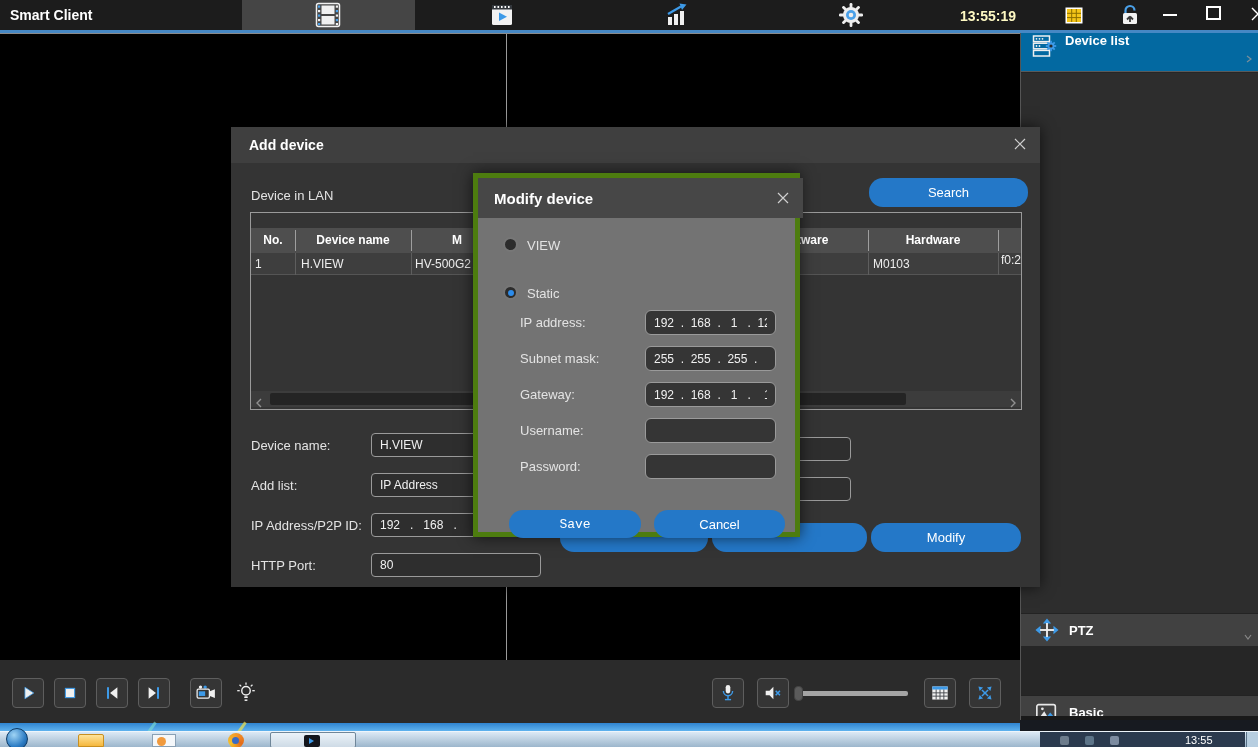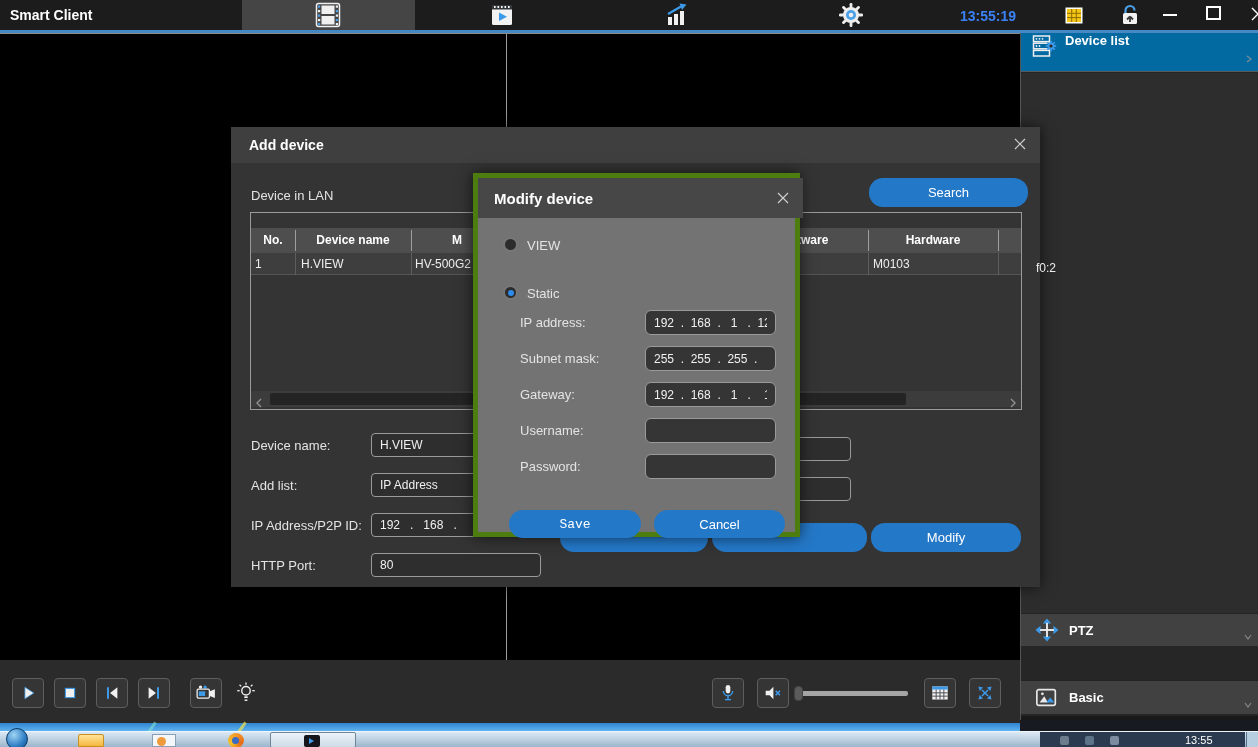--- a/index.html
+++ b/index.html
@@ -99,21 +99,21 @@
             <rect x="11.6" y="1" width="2.8" height="24" rx="1.2"></rect>
             <rect x="11.6" y="1" width="2.8" height="24" rx="1.2" transform="rotate(45 13 13)"></rect>
             <rect x="11.6" y="1" width="2.8" height="24" rx="1.2" transform="rotate(90 13 13)"></rect>
             <rect x="11.6" y="1" width="2.8" height="24" rx="1.2" transform="rotate(135 13 13)"></rect>
             <circle cx="13" cy="13" r="8"></circle>
           </g>
           <circle cx="13" cy="13" r="5" fill="#4aa0e8"></circle>
           <circle cx="13" cy="13" r="2.3" fill="#ededed"></circle>
         </svg>
     </span>
-    <div class="abs bold" style="left:960px;top:8px;font-size:14px;color:#3b82f6;text-align:right;">13:55:19</div>
+    <div class="abs bold" style="left:960px;top:8px;font-size:14px;color:#fef9c3;text-align:right;">13:55:19</div>
     <span class="abs" style="left:1062px;top:3px;">
       <svg width="24" height="24" viewBox="0 0 24 24">
           <rect x="3.5" y="4.5" width="17" height="16" fill="#fff"></rect>
           <rect x="5" y="6" width="14" height="13" fill="#f5c518"></rect>
           <g stroke="#8a6d00" stroke-width="1">
             <line x1="5" y1="10.3" x2="19" y2="10.3"></line>
             <line x1="5" y1="14.6" x2="19" y2="14.6"></line>
             <line x1="9.7" y1="6" x2="9.7" y2="19"></line>
             <line x1="14.3" y1="6" x2="14.3" y2="19"></line>
           </g>
@@ -197,21 +197,21 @@
             </g>
           </svg>
       </span>
       <span class="bold" style="margin-left:10px;font-size:13px;color:#fff;">PTZ</span>
       <span class="abs chev" style="left:223px;top:13px;">
         <svg width="8" height="8" viewBox="0 0 8 8">
             <path d="M1 2 L4 6 L7 2" stroke="#999" fill="none" stroke-width="1.2"></path>
           </svg>
       </span>
     </div>
-    <div class="abs panel" style="top:647px;height:34px;">
+    <div class="abs panel" style="top:662px;height:34px;">
       <span style="margin-left:14px;display:flex;">
         <svg width="24" height="24" viewBox="0 0 26 26">
             <rect x="2" y="4" width="20" height="17" rx="2" fill="none" stroke="#e8e8e8" stroke-width="1.8"></rect>
             <polygon points="5,18 10,11 14,18" fill="#e8e8e8"></polygon>
             <polygon points="12,18 16.5,12.5 21,18" fill="#3d9ae8"></polygon>
             <circle cx="8" cy="8.5" r="1.5" fill="#e8e8e8"></circle>
           </svg>
       </span>
       <span class="bold" style="margin-left:10px;font-size:13px;color:#fff;">Basic</span>
       <span class="abs chev" style="left:223px;top:14px;">
@@ -337,21 +337,21 @@
     <div class="abs" style="left:180px;top:103px;width:1px;height:21px;background:#9f9f9f;"></div>
     <div class="abs" style="left:637px;top:103px;width:1px;height:21px;background:#9f9f9f;"></div>
     <div class="abs" style="left:767px;top:103px;width:1px;height:21px;background:#9f9f9f;"></div>
 
     <div class="abs" style="left:20px;top:126px;width:770px;height:22px;background:#3e3e3e;border-bottom:1px solid #555;"></div>
     <span class="tdtext" style="left:24px;top:126px;">1</span>
     <span class="tdtext" style="left:70px;top:126px;">H.VIEW</span>
     <span class="tdtext" style="left:184px;top:126px;">HV-500G2</span>
     <span class="tdtext" style="left:312px;top:126px;">200519</span>
     <span class="tdtext" style="left:642px;top:126px;">M0103</span>
-    <span class="tdtext" style="left:770px;top:130px;margin-left:35px;">f0:2</span>
+    <span class="tdtext" style="left:770px;top:122px;">f0:2</span>
     <div class="abs" style="left:64px;top:126px;width:1px;height:22px;background:#5e5e5e;"></div>
     <div class="abs" style="left:180px;top:126px;width:1px;height:22px;background:#5e5e5e;"></div>
     <div class="abs" style="left:637px;top:126px;width:1px;height:22px;background:#5e5e5e;"></div>
     <div class="abs" style="left:767px;top:126px;width:1px;height:22px;background:#5e5e5e;"></div>
 
     <div class="abs" style="left:20px;top:264px;width:770px;height:16px;background:#3c3c3c;">
       <span class="abs" style="left:3px;top:3px;"><svg width="10" height="10" viewBox="0 0 10 10">
             <path d="M7 1 L3 5 L7 9" stroke="#909090" fill="none" stroke-width="1.4"></path>
           </svg></span>
       <div class="abs" style="left:19px;top:2px;width:636px;height:12px;background:#242424;border-radius:2px;"></div>

